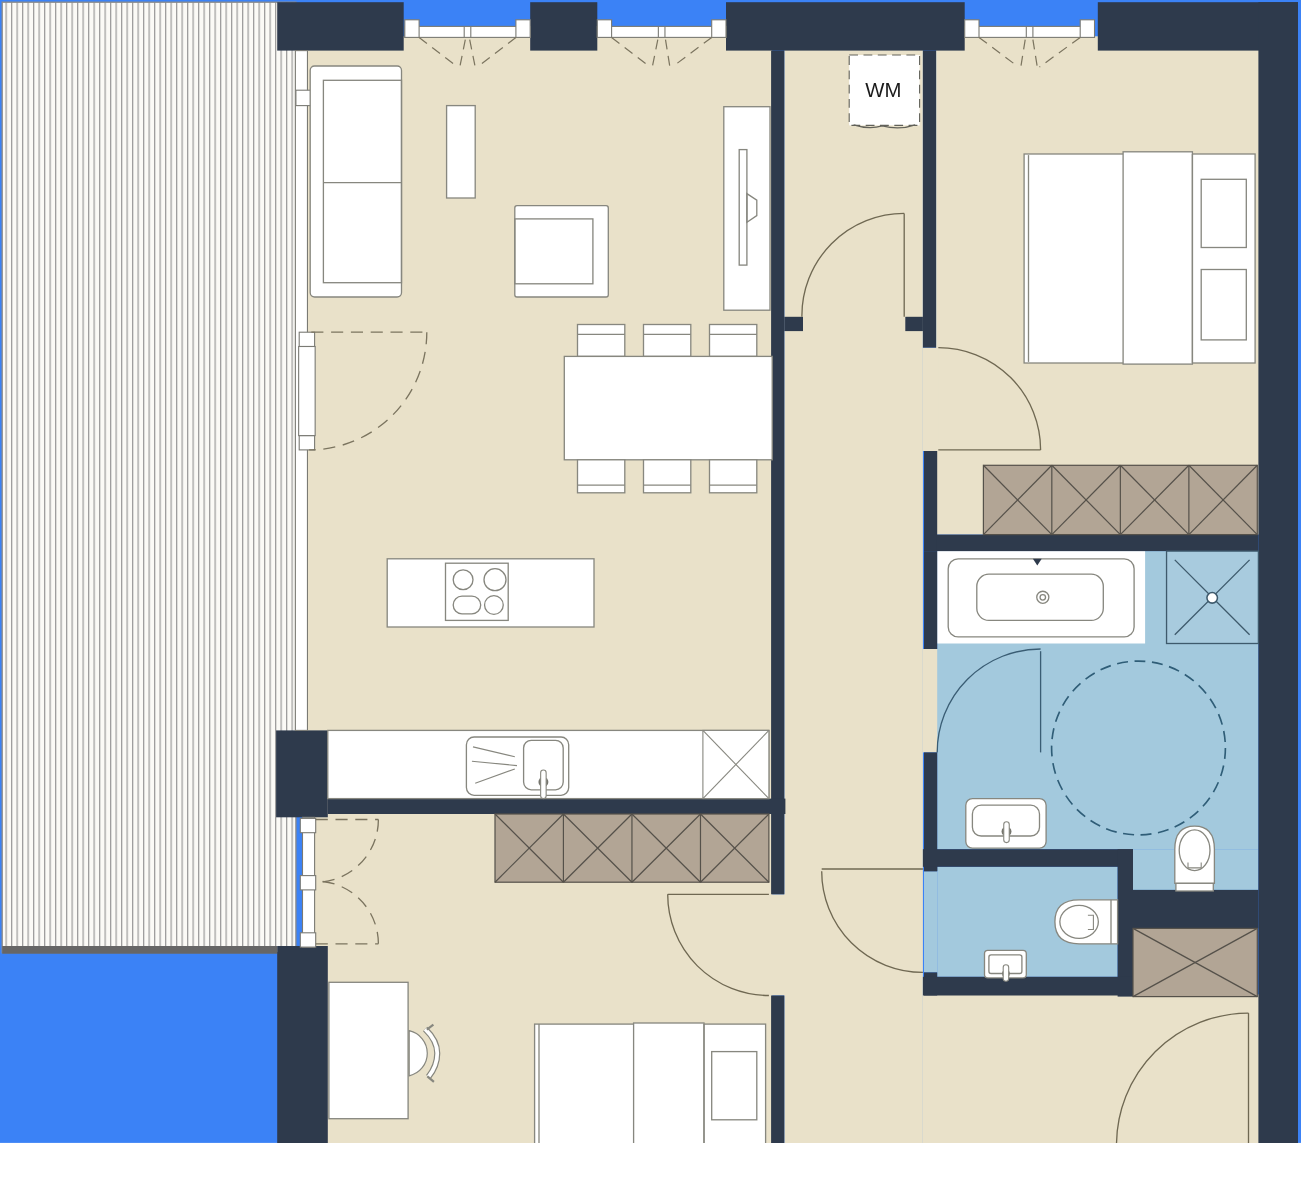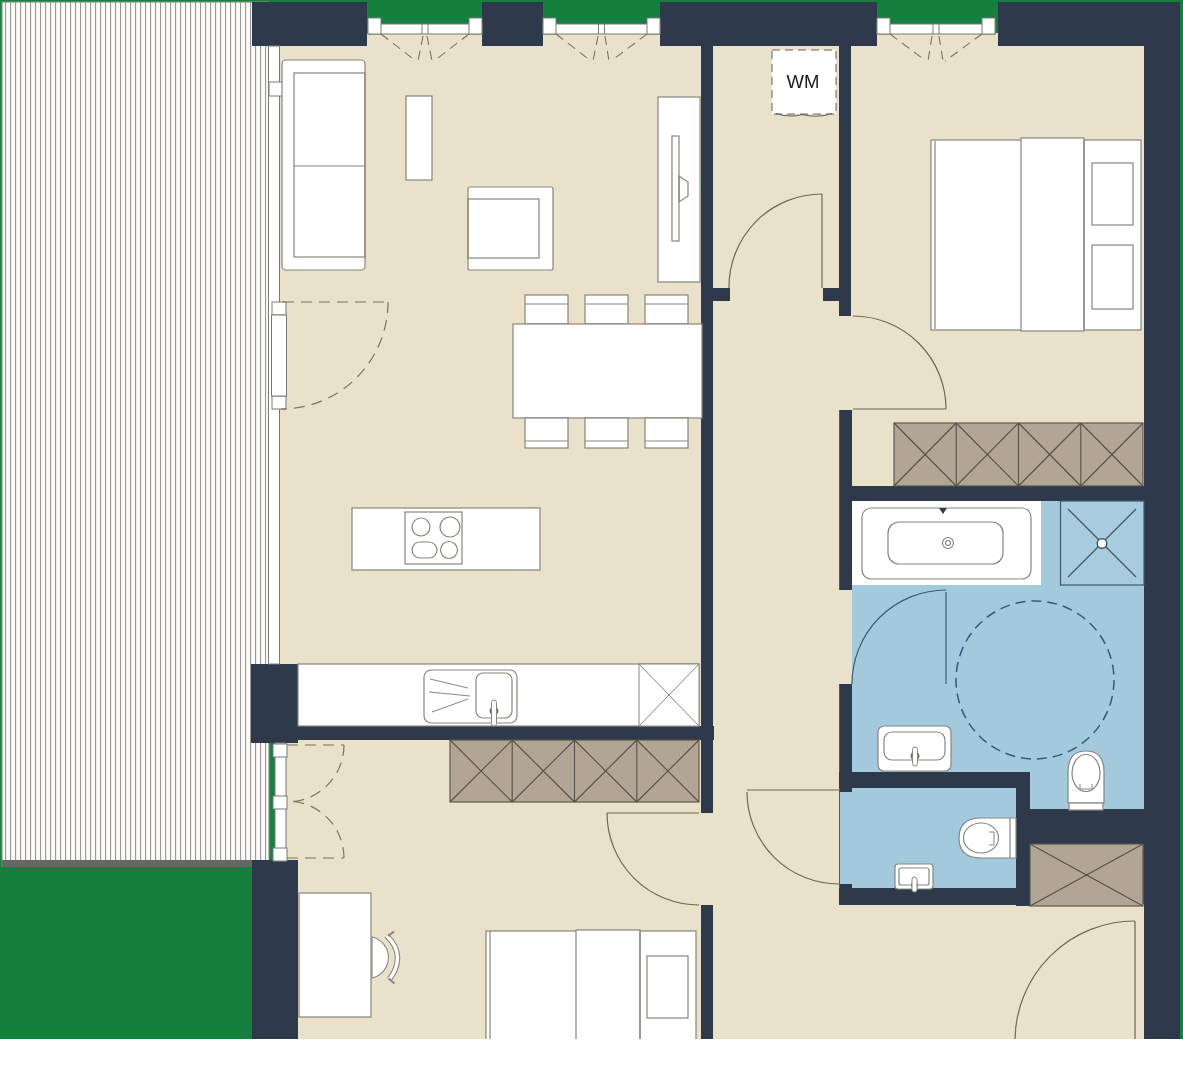--- a/index.html
+++ b/index.html
@@ -1,16 +1,16 @@
 <!DOCTYPE html>
 <html><head>
 <meta charset="utf-8">
 <style>
   html,body{margin:0;padding:0;background:#ffffff;}
-  #plan{position:relative;width:1183px;height:1039px;background:#15803d;font-family:"Liberation Sans", sans-serif;}
+  #plan{position:relative;width:1183px;height:1039px;background:#3b82f6;font-family:"Liberation Sans", sans-serif;}
   svg{position:absolute;left:0;top:0;}
 </style>
 </head>
 <body>
 
 <div id="plan">
 <svg width="1183" height="1080" viewBox="0 0 1183 1080">
 <defs>
 <pattern id="hatch" width="5" height="8" patternUnits="userSpaceOnUse">
 <rect width="5" height="8" fill="#fbfaf6"></rect>

